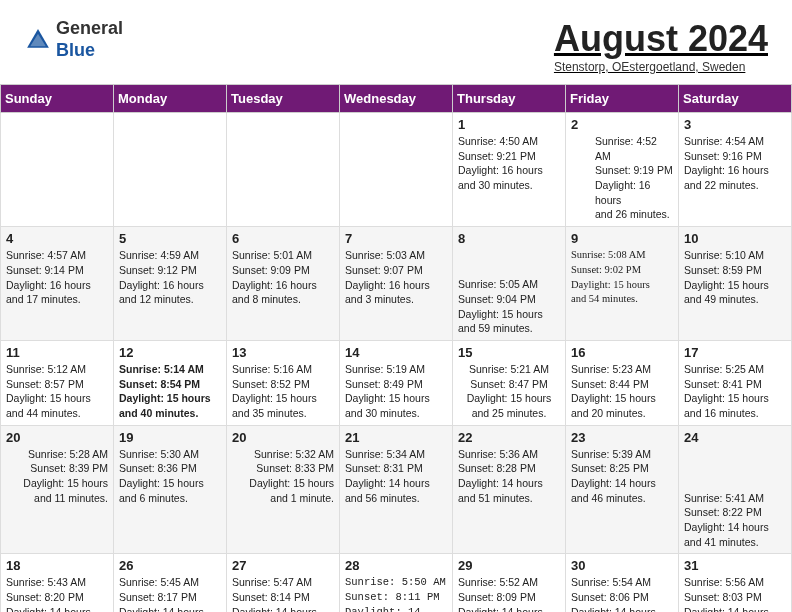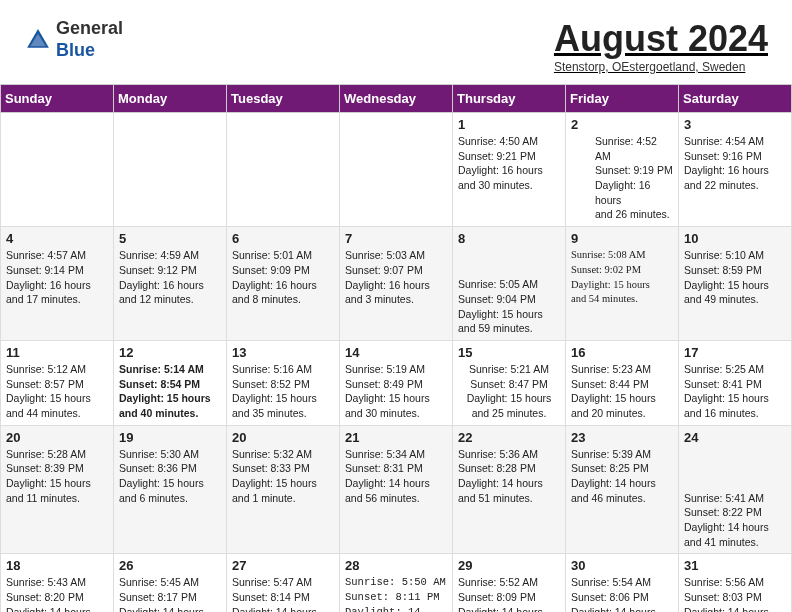--- a/index.html
+++ b/index.html
@@ -243,35 +243,35 @@
           <div class="day-number">17</div>
           <div class="day-info" style="white-space: pre-line;">Sunrise: 5:25 AM
 Sunset: 8:41 PM
 Daylight: 15 hours
 and 16 minutes.</div>
         </td>
       </tr>
       <tr>
         <td>
           <div class="day-number">20</div>
-          <div class="day-info" style="white-space: pre-line;">Sunrise: 5:28 AM
+          <div class="day-info" style="white-space: pre-line; text-align: right;">Sunrise: 5:28 AM
 Sunset: 8:39 PM
 Daylight: 15 hours
 and 11 minutes.</div>
         </td>
         <td>
           <div class="day-number">19</div>
           <div class="day-info" style="white-space: pre-line;">Sunrise: 5:30 AM
 Sunset: 8:36 PM
 Daylight: 15 hours
 and 6 minutes.</div>
         </td>
         <td>
           <div class="day-number">20</div>
-          <div class="day-info" style="white-space: pre-line;">Sunrise: 5:32 AM
+          <div class="day-info" style="white-space: pre-line; text-align: right;">Sunrise: 5:32 AM
 Sunset: 8:33 PM
 Daylight: 15 hours
 and 1 minute.</div>
         </td>
         <td>
           <div class="day-number">21</div>
           <div class="day-info" style="white-space: pre-line;">Sunrise: 5:34 AM
 Sunset: 8:31 PM
 Daylight: 14 hours
 and 56 minutes.</div>

